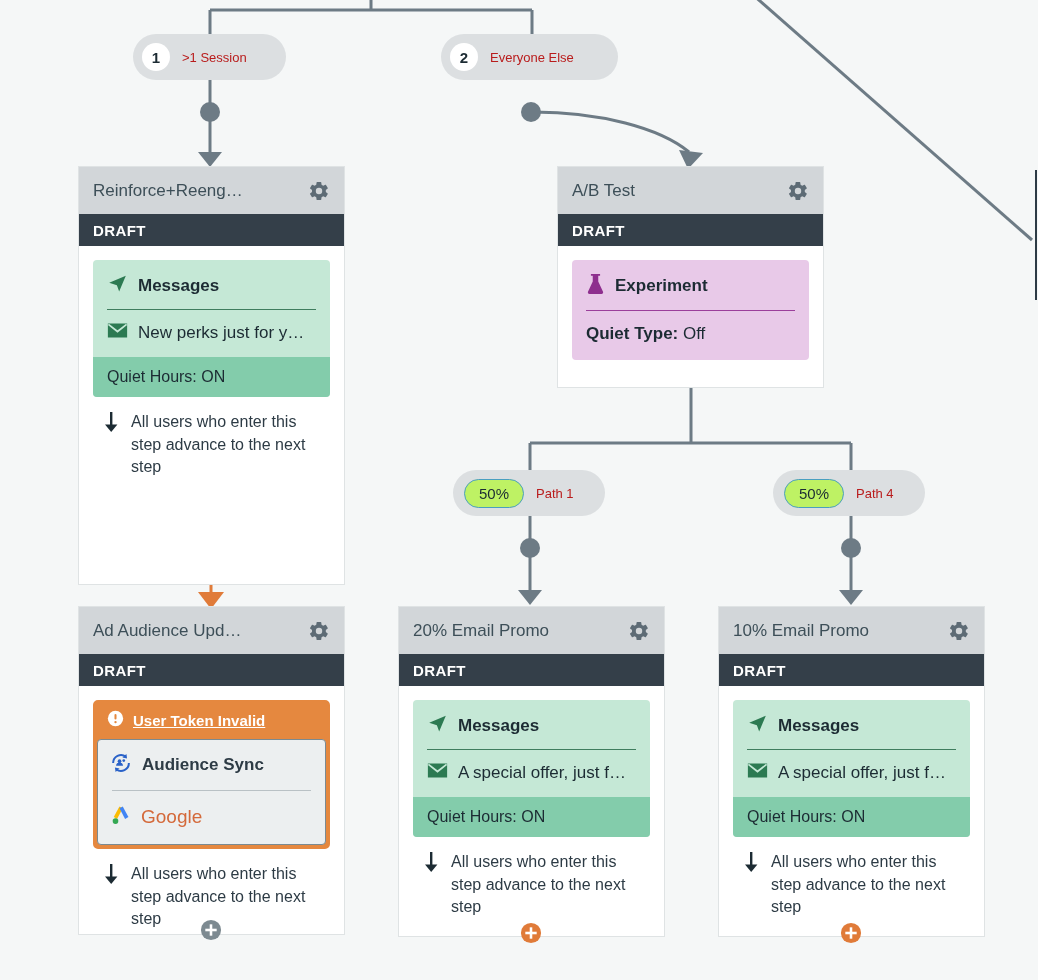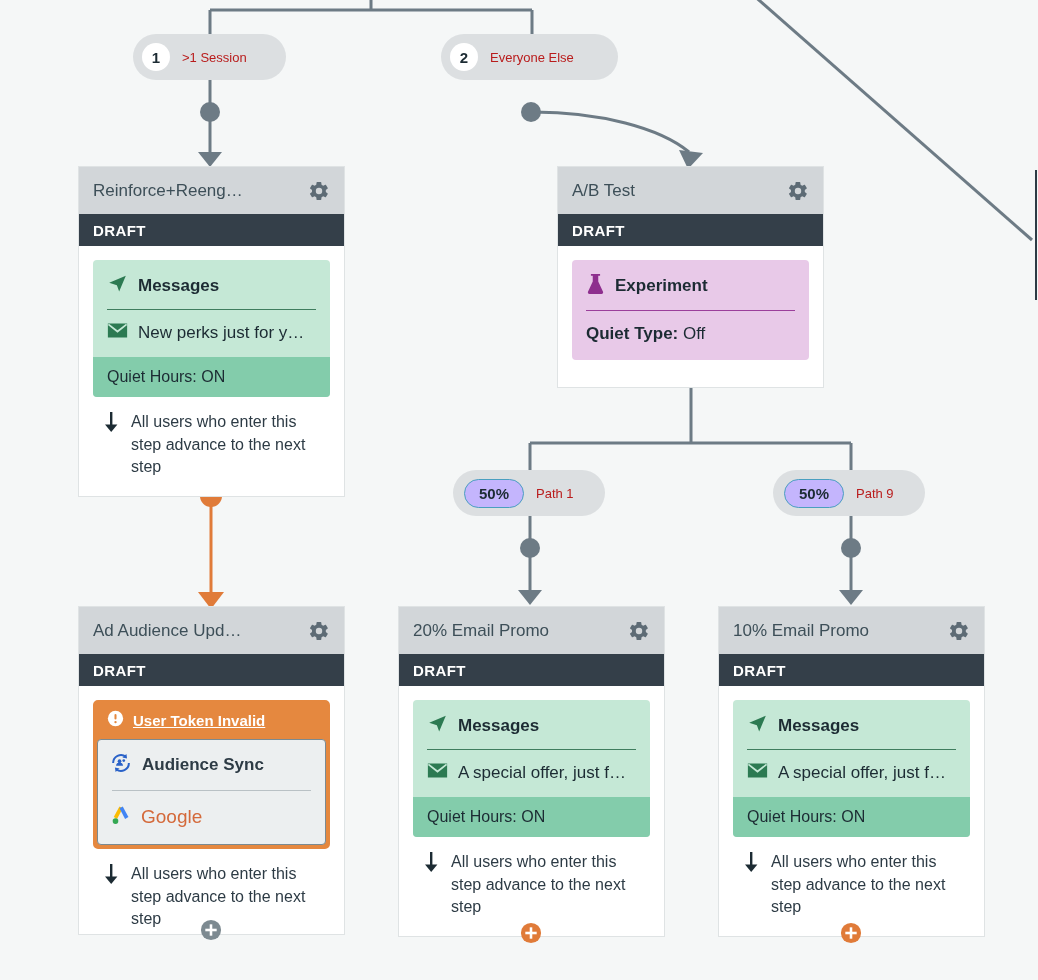--- a/index.html
+++ b/index.html
@@ -27,24 +27,24 @@
   .pill .num {
     width: 28px; height: 28px;
     border-radius: 50%;
     background: #ffffff;
     display: flex; align-items: center; justify-content: center;
     font-size: 15px; font-weight: 700; color: #1c2b33;
   }
   .pill .pct {
     min-width: 60px; height: 29px;
     border-radius: 15px;
-    background: #c4b5fd;
+    background: #bef264;
     border: 1.5px solid #4a9fc0;
     display: flex; align-items: center; justify-content: center;
-    font-size: 15px; font-weight: 700; color: #1c2b33;
+    font-size: 15px; font-weight: 400; color: #1c2b33;
     padding: 0 9px;
   }
   .pill .ptxt { font-size: 13px; color: #b91c1c; }
 
   
   .card {
     position: absolute;
     background: #ffffff;
     border: 1px solid #dfe3e4;
   }
@@ -184,24 +184,24 @@
     <span class="ptxt">Everyone Else</span>
   </div>
 
   <div class="pill" style="left:453px; top:470px; width:152px; padding-left:11px;">
     <span class="pct">50%</span>
     <span class="ptxt">Path 1</span>
   </div>
 
   <div class="pill" style="left:773px; top:470px; width:152px; padding-left:11px;">
     <span class="pct">50%</span>
-    <span class="ptxt">Path 9</span>
-  </div>
-
-  <div class="card" style="left:78px; top:166px; width:267px; height:331px;">
+    <span class="ptxt">Path 4</span>
+  </div>
+
+  <div class="card" style="left:78px; top:166px; width:267px; height:419px;">
     <div class="head">
       <span class="title">Reinforce+Reeng…</span>
       <span class="gear">
         <svg viewBox="0 0 24 24" fill="#5d6b75">
             <path d="M19.4 13c.04-.3.06-.6.06-1s-.02-.7-.07-1l2.1-1.6c.2-.15.25-.4.12-.6l-2-3.4c-.12-.22-.38-.3-.6-.22l-2.5 1a7.3 7.3 0 0 0-1.7-1l-.4-2.6a.5.5 0 0 0-.5-.4h-4a.5.5 0 0 0-.5.4l-.4 2.6c-.6.25-1.2.6-1.7 1l-2.5-1c-.22-.08-.48 0-.6.22l-2 3.4c-.13.2-.08.45.12.6L4.4 11c-.05.3-.07.6-.07 1s.02.7.07 1l-2.1 1.6c-.2.15-.25.4-.12.6l2 3.4c.12.22.38.3.6.22l2.5-1c.5.4 1.1.75 1.7 1l.4 2.6c.04.23.25.4.5.4h4c.25 0 .46-.17.5-.4l.4-2.6c.6-.25 1.2-.6 1.7-1l2.5 1c.22.08.48 0 .6-.22l2-3.4c.13-.2.08-.45-.12-.6L19.4 13zM12 15.5A3.5 3.5 0 1 1 12 8.5a3.5 3.5 0 0 1 0 7z"></path>
           </svg>
       </span>
     </div>
     <div class="draft">DRAFT</div>
     <div class="body">

